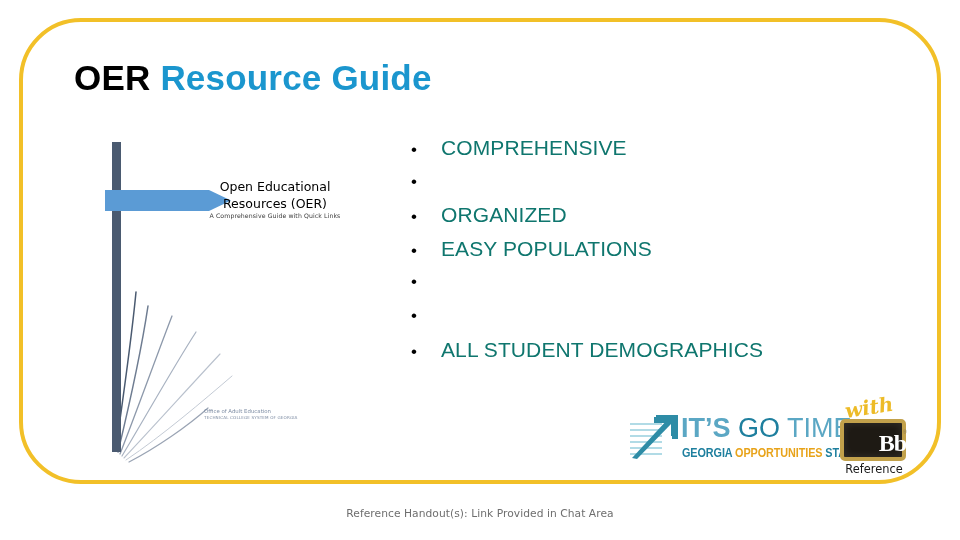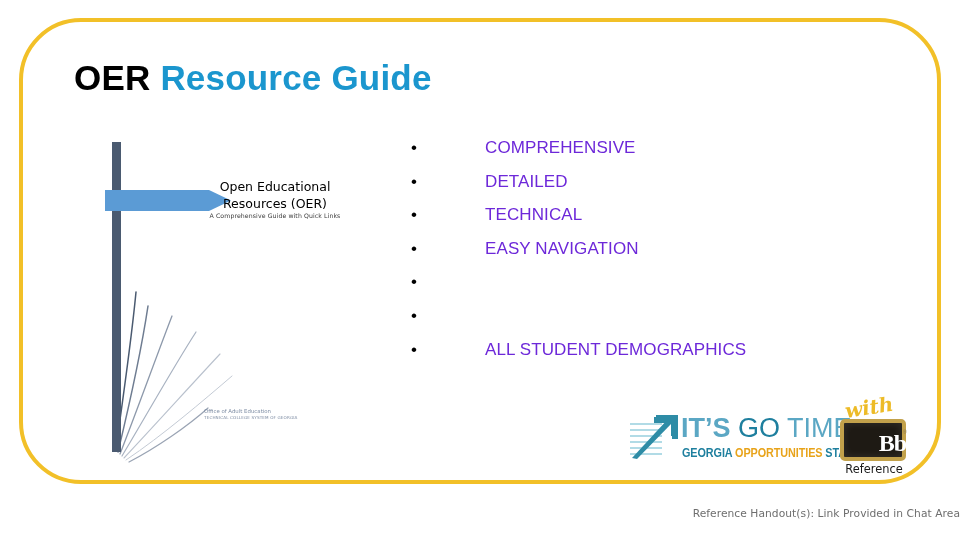--- a/index.html
+++ b/index.html
@@ -63,26 +63,25 @@
     width: 36px;
     flex: 0 0 36px;
     font-size: 17px;
     line-height: 33.6px;
     color: #000;
     text-align: left;
     padding-left: 6px;
     box-sizing: border-box;
   }
   .bullet-text {
-    font-size: 17px;
+    font-size: 21px;
     line-height: 33.6px;
-    color: #6d28d9;
+    color: #0f766e;
     white-space: nowrap;
     letter-spacing: 0.1px;
-    margin-left: 44px;
   }
 
   
   #thumb {
     position: absolute;
     left: 96px;
     top: 140px;
     width: 250px;
     height: 330px;
     background: #ffffff;
@@ -264,21 +263,21 @@
     font-family: "DejaVu Sans", sans-serif;
     white-space: nowrap;
   }
 
   
   #footer-caption {
     position: absolute;
     left: 0;
     top: 507px;
     width: 960px;
-    text-align: right;
+    text-align: center;
     font-size: 10.7px;
     color: #6E6E6E;
     font-family: "DejaVu Sans", sans-serif;
     letter-spacing: 0.05px;
   }
 </style>
 </head>
 <body>
 
 <div id="slide">
@@ -289,29 +288,28 @@
     <span class="oer">OER</span><span>&nbsp;</span><span class="rg">Resource Guide</span>
   </div>
 
   <div id="bullets">
     <div class="bullet-row">
       <span class="bullet-mark">•</span>
       <span class="bullet-text">COMPREHENSIVE</span>
     </div>
     <div class="bullet-row">
       <span class="bullet-mark">•</span>
-      <span class="bullet-text">DETAILED</span>
-    </div>
-    <div class="bullet-row">
-      <span class="bullet-mark">•</span>
-      <span class="bullet-text">TECHNICAL</span>
-    </div>
-    <div class="bullet-row">
-      <span class="bullet-mark">•</span>
-      <span class="bullet-text">EASY NAVIGATION</span>
+    </div>
+    <div class="bullet-row">
+      <span class="bullet-mark">•</span>
+      <span class="bullet-text">ORGANIZED</span>
+    </div>
+    <div class="bullet-row">
+      <span class="bullet-mark">•</span>
+      <span class="bullet-text">EASY POPULATIONS</span>
     </div>
     <div class="bullet-row">
       <span class="bullet-mark">•</span>
     </div>
     <div class="bullet-row">
       <span class="bullet-mark">•</span>
     </div>
     <div class="bullet-row">
       <span class="bullet-mark">•</span>
       <span class="bullet-text">ALL STUDENT DEMOGRAPHICS</span>

